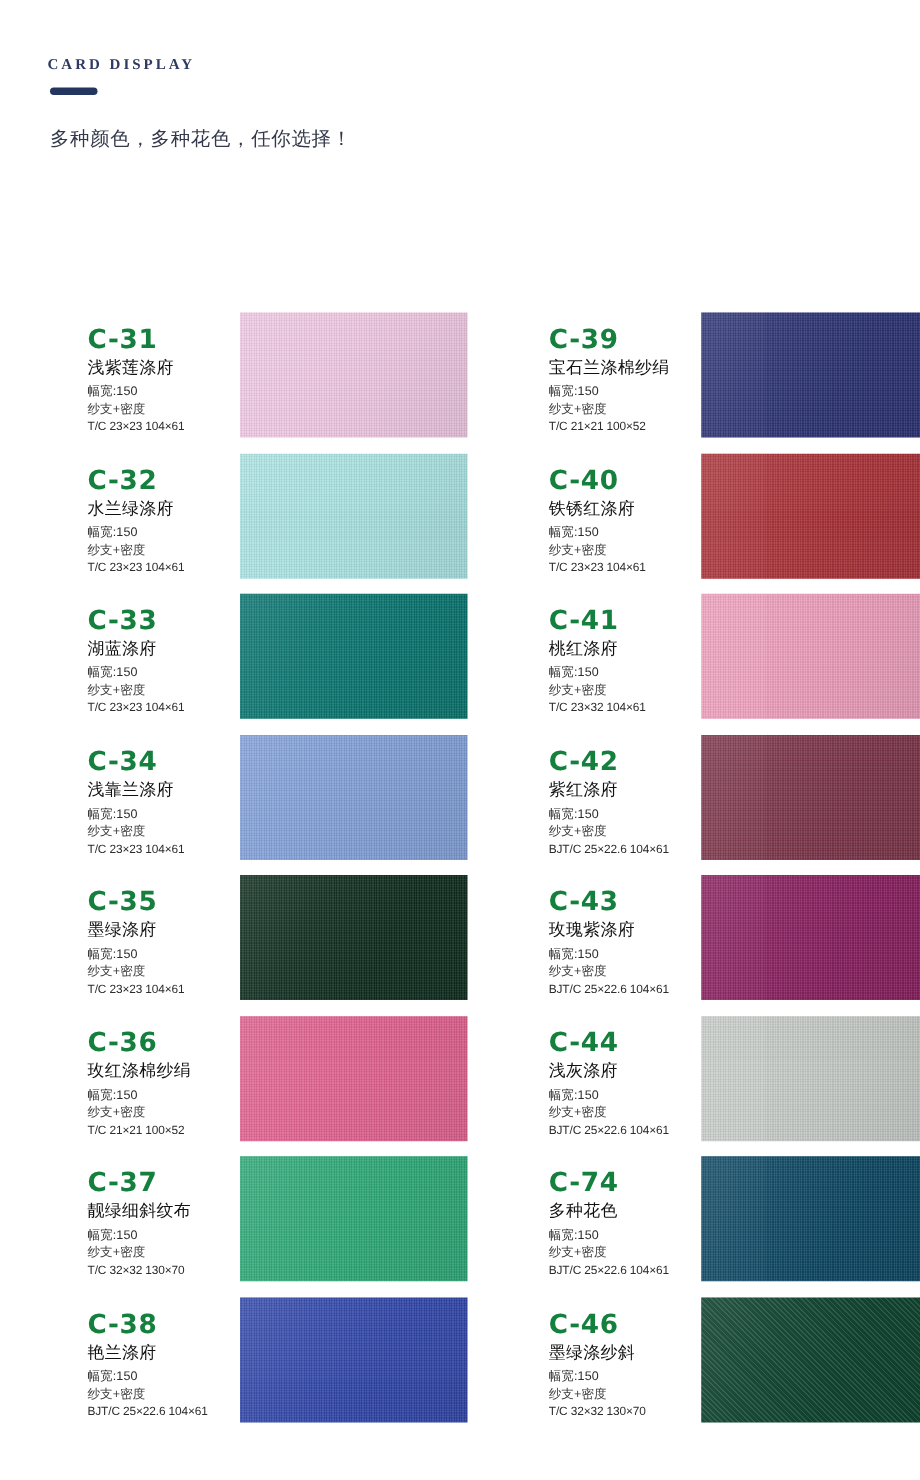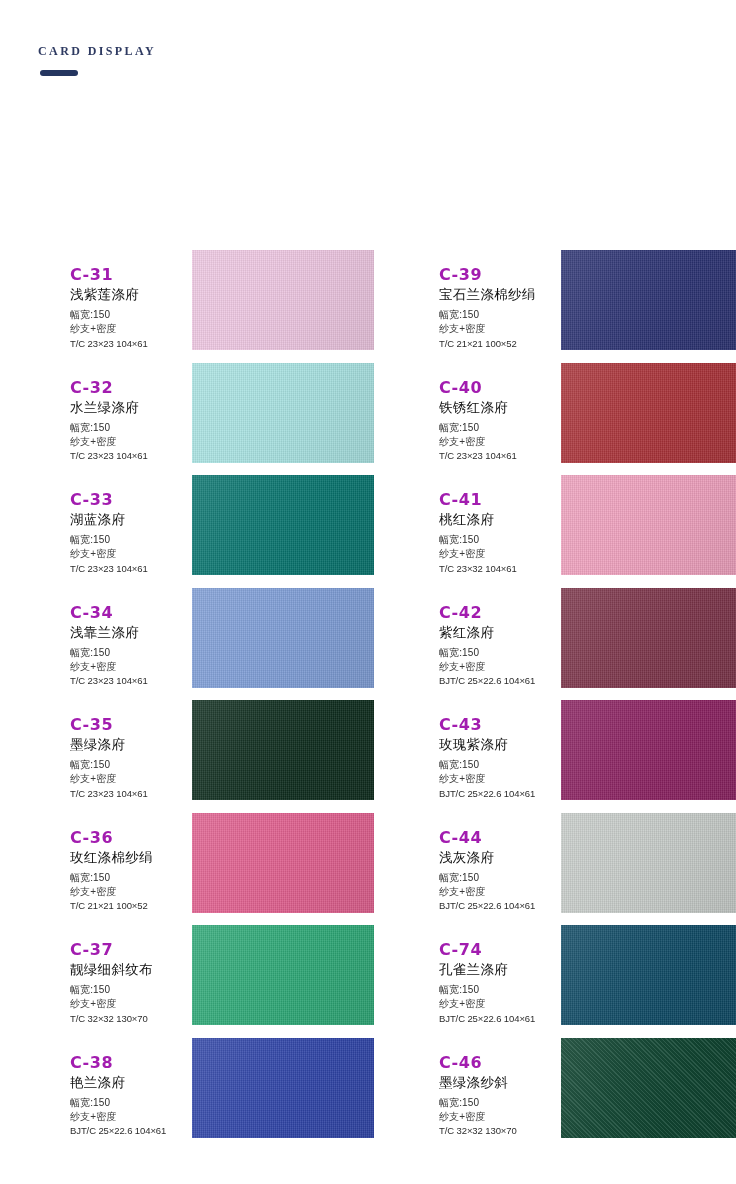--- a/index.html
+++ b/index.html
@@ -71,26 +71,26 @@
   .card-col-left  { padding-left: 70px; }
   .card-col-right { padding-left: 71px; }
 
   .card-info {
     width: 116px;
     flex: 0 0 116px;
     padding-top: 5px;
   }
   .code {
     font-family: "DejaVu Sans", sans-serif;
-    font-size: 16px;
+    font-size: 21px;
     font-weight: 700;
     letter-spacing: 0.5px;
-    color: #a21caf;
+    color: #15803d;
     line-height: 1.15;
-    margin: 11px 0 3px 0;
+    margin: 4px 0 3px 0;
   }
   .cname {
     font-size: 13.5px;
     font-weight: 400;
     color: #111111;
     letter-spacing: 0.3px;
     line-height: 1.25;
     margin: 0 0 4px 0;
     white-space: nowrap;
   }
@@ -146,20 +146,21 @@
       rgba(0,0,0,0.02) 62%,
       rgba(0,0,0,0.07) 100%);
   }
 </style>
 </head>
 <body>
 
 <div class="header">
   <div class="eyebrow">CARD DISPLAY</div>
   <div class="accent-bar"></div>
+  <div class="subtitle">多种颜色，多种花色，任你选择！</div>
 </div>
 
 <div class="grid">
     <div class="card card-col-left">
       <div class="card-info">
         <div class="code">C-31</div>
         <div class="cname">浅紫莲涤府</div>
         <div class="spec">幅宽:150</div>
         <div class="spec spec-small">纱支+密度</div>
         <div class="spec spec-wide">T/C  23×23 104×61</div>
@@ -321,21 +322,21 @@
         <div class="spec spec-wide">T/C 32×32 130×70</div>
       </div>
       <div class="swatch" style="background: rgb(45, 168, 118);">
         <div class="weave"></div>
         <div class="sheen"></div>
       </div>
     </div>
     <div class="card card-col-right">
       <div class="card-info">
         <div class="code">C-74</div>
-        <div class="cname">孔雀兰涤府</div>
+        <div class="cname">多种花色</div>
         <div class="spec">幅宽:150</div>
         <div class="spec spec-small">纱支+密度</div>
         <div class="spec spec-wide">BJT/C 25×22.6 104×61</div>
       </div>
       <div class="swatch" style="background: rgb(13, 73, 100);">
         <div class="weave"></div>
         <div class="sheen"></div>
       </div>
     </div>
     <div class="card card-col-left">

